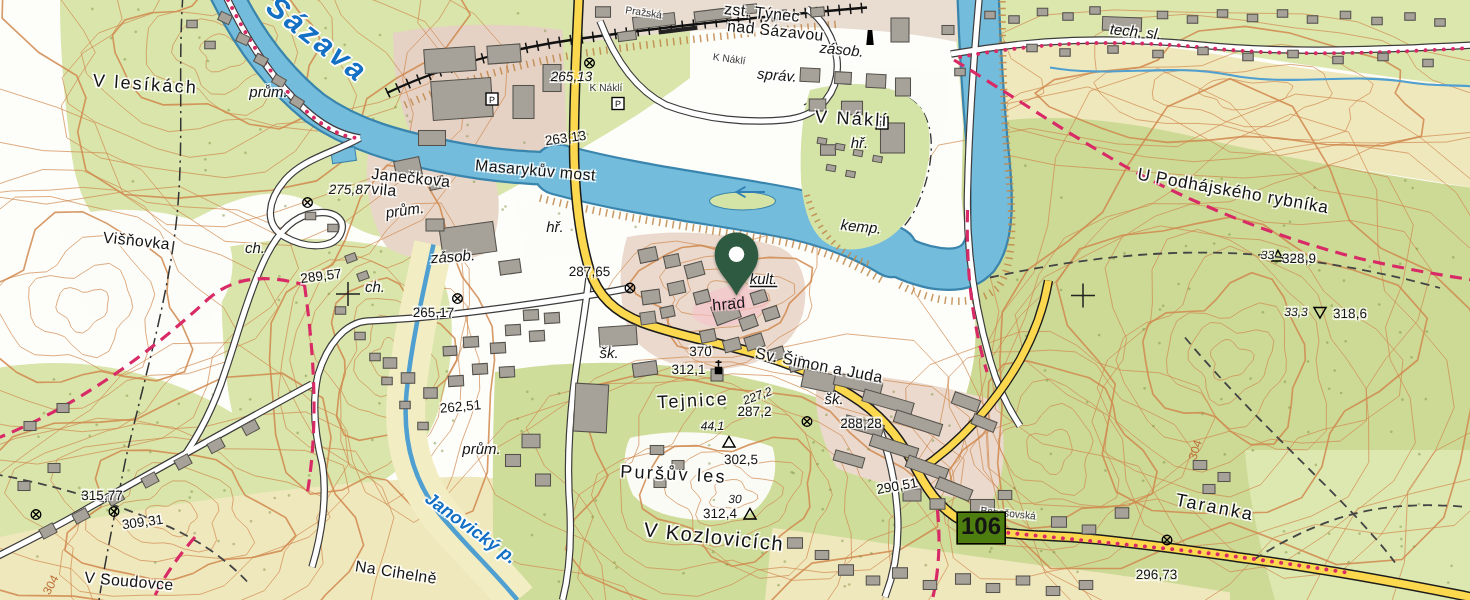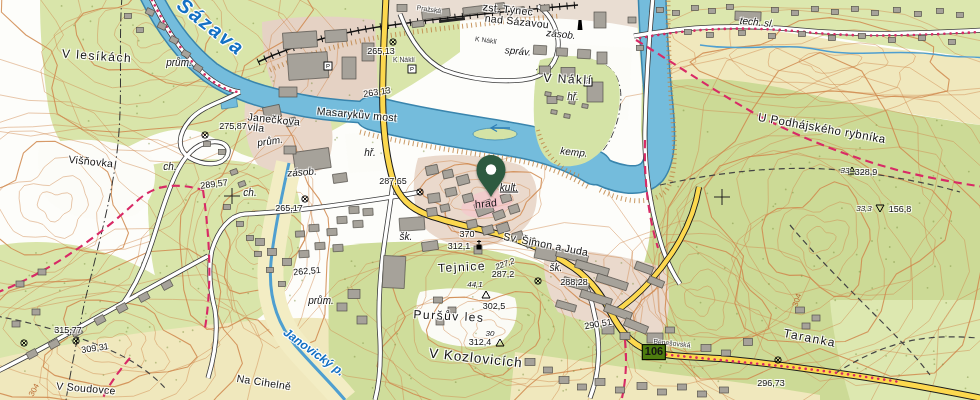--- a/index.html
+++ b/index.html
@@ -15,21 +15,21 @@
   .place-md{font-size:11.5px;letter-spacing:.5px;}
   .place-lg{font-size:13.5px;letter-spacing:1px;}
   .place-sm{font-size:10.5px;letter-spacing:.3px;}
   .local{font-size:10px;font-style:italic;}
   .elev{font-size:9px;}
   .elev-sm{font-size:8px;font-style:italic;}
   .street{font-size:6.8px;color:#3a3a3a;}
   .water-lg{font-size:20px;font-weight:bold;font-style:italic;color:#1370c4;letter-spacing:2px;}
   .water{font-size:12px;font-weight:bold;font-style:italic;color:#1370c4;}
   .contour{font-size:8px;color:#bd7038;text-shadow:none;}
-  .badge{font-size:11px;font-weight:bold;background:#4d7c0f;border:1.6px solid #000;
+  .badge{font-size:16px;font-weight:bold;background:#4d7c0f;border:1.6px solid #000;
     padding:0 2px;line-height:1.25;text-shadow:none;}
   .pink-halo{text-shadow:-1px -1px 0 #f3bfc9,1px -1px 0 #f3bfc9,-1px 1px 0 #f3bfc9,
     1px 1px 0 #f3bfc9,0 0 3px #f3bfc9;}
   #pin{position:absolute;filter:drop-shadow(0 1px 1px rgba(0,0,0,.35));}
 </style>
 </head>
 <body>
 
 <div id="viewport">
   <svg id="base" width="980" height="400" viewBox="0 0 980 400">
@@ -751,42 +751,42 @@
       <span class="lbl local" style="left: 518px; top: 51px; --r: 5deg;">správ.</span>
       <span class="lbl local" style="left: 573px; top: 96px; --r: 0deg;">hř.</span>
       <span class="lbl local" style="left: 370px; top: 152px; --r: 0deg;">hř.</span>
       <span class="lbl local" style="left: 406px; top: 236px; --r: 0deg;">šk.</span>
       <span class="lbl local" style="left: 556px; top: 267px; --r: 0deg;">šk.</span>
       <span class="lbl local" style="left: 170px; top: 166px; --r: 0deg;">ch.</span>
       <span class="lbl local" style="left: 250px; top: 192px; --r: 0deg;">ch.</span>
       <span class="lbl local" style="left: 509px; top: 187px; text-decoration: underline; --r: 0deg;">kult.</span>
       <span class="lbl local" style="left: 574px; top: 152px; --r: 6deg;">kemp.</span>
       <span class="lbl local" style="left: 757px; top: 22px; --r: 6deg;">tech. sl.</span>
-      <span class="lbl elev" style="left: 233px; top: 126px; --r: 0deg;">275,87</span>
-      <span class="lbl elev" style="left: 381px; top: 51px; --r: 0deg;">265,13</span>
+      <span class="lbl elev" style="left: 233px; top: 126px; font-style: italic; --r: 0deg;">275,87</span>
+      <span class="lbl elev" style="left: 381px; top: 51px; font-style: italic; --r: 0deg;">265,13</span>
       <span class="lbl elev" style="left: 377px; top: 92px; --r: -8deg;">263,13</span>
       <span class="lbl elev" style="left: 393px; top: 181px; --r: 0deg;">287,65</span>
       <span class="lbl elev" style="left: 289px; top: 208px; --r: 0deg;">265,17</span>
       <span class="lbl elev" style="left: 214px; top: 184px; --r: -7deg;">289,57</span>
       <span class="lbl elev" style="left: 307px; top: 271px; --r: -5deg;">262,51</span>
       <span class="lbl elev" style="left: 467px; top: 234px; --r: 0deg;">370</span>
       <span class="lbl elev" style="left: 459px; top: 246px; --r: 0deg;">312,1</span>
       <span class="lbl elev" style="left: 558px; top: 282px; padding-left: 32px; --r: 0deg;">288,28</span>
       <span class="lbl elev-sm" style="left: 505px; top: 264px; --r: -20deg;">227,2</span>
       <span class="lbl elev" style="left: 503px; top: 274px; --r: 0deg;">287,2</span>
       <span class="lbl elev-sm" style="left: 475px; top: 284px; --r: 0deg;">44,1</span>
       <span class="lbl elev" style="left: 494px; top: 306px; --r: 0deg;">302,5</span>
       <span class="lbl elev-sm" style="left: 490px; top: 333px; --r: 0deg;">30</span>
       <span class="lbl elev" style="left: 480px; top: 342px; --r: 0deg;">312,4</span>
       <span class="lbl elev" style="left: 598px; top: 324px; --r: -10deg;">290,51</span>
       <span class="lbl elev" style="left: 771px; top: 383px; text-align: right; --r: 0deg;">296,73</span>
       <span class="lbl elev" style="left: 95px; top: 348px; --r: -8deg;">309,31</span>
       <span class="lbl elev" style="left: 20px; top: 330px; margin-left: 48px; --r: 0deg;">315,77</span>
       <span class="lbl elev" style="left: 866px; top: 172px; --r: 0deg;">328,9</span>
-      <span class="lbl elev" style="left: 900px; top: 209px; --r: 0deg;">156,8</span>
+      <span class="lbl elev" style="left: 900px; top: 209px; --r: 0deg;">318,6</span>
       <span class="lbl elev-sm" style="left: 827px; top: 170px; padding-left: 36px; --r: 0deg;">33</span>
       <span class="lbl elev-sm" style="left: 864px; top: 208px; --r: 0deg;">33,3</span>
       <span class="lbl street" style="left: 429px; top: 9px; --r: 8deg;">Pražská</span>
       <span class="lbl street" style="left: 486px; top: 40px; --r: 8deg;">K Náklí</span>
       <span class="lbl street" style="left: 404px; top: 59px; --r: 0deg;">K Náklí</span>
       <span class="lbl street" style="left: 672px; top: 343px; --r: 6deg;">Benešovská</span>
       <span class="lbl contour" style="left: 34px; top: 390px; --r: -62deg;">304</span>
       <span class="lbl contour" style="left: 797px; top: 300px; --r: -72deg;">304</span>
       <span class="lbl badge" style="left: 654px; top: 352px; --r: 0deg;">106</span>
     </div>

